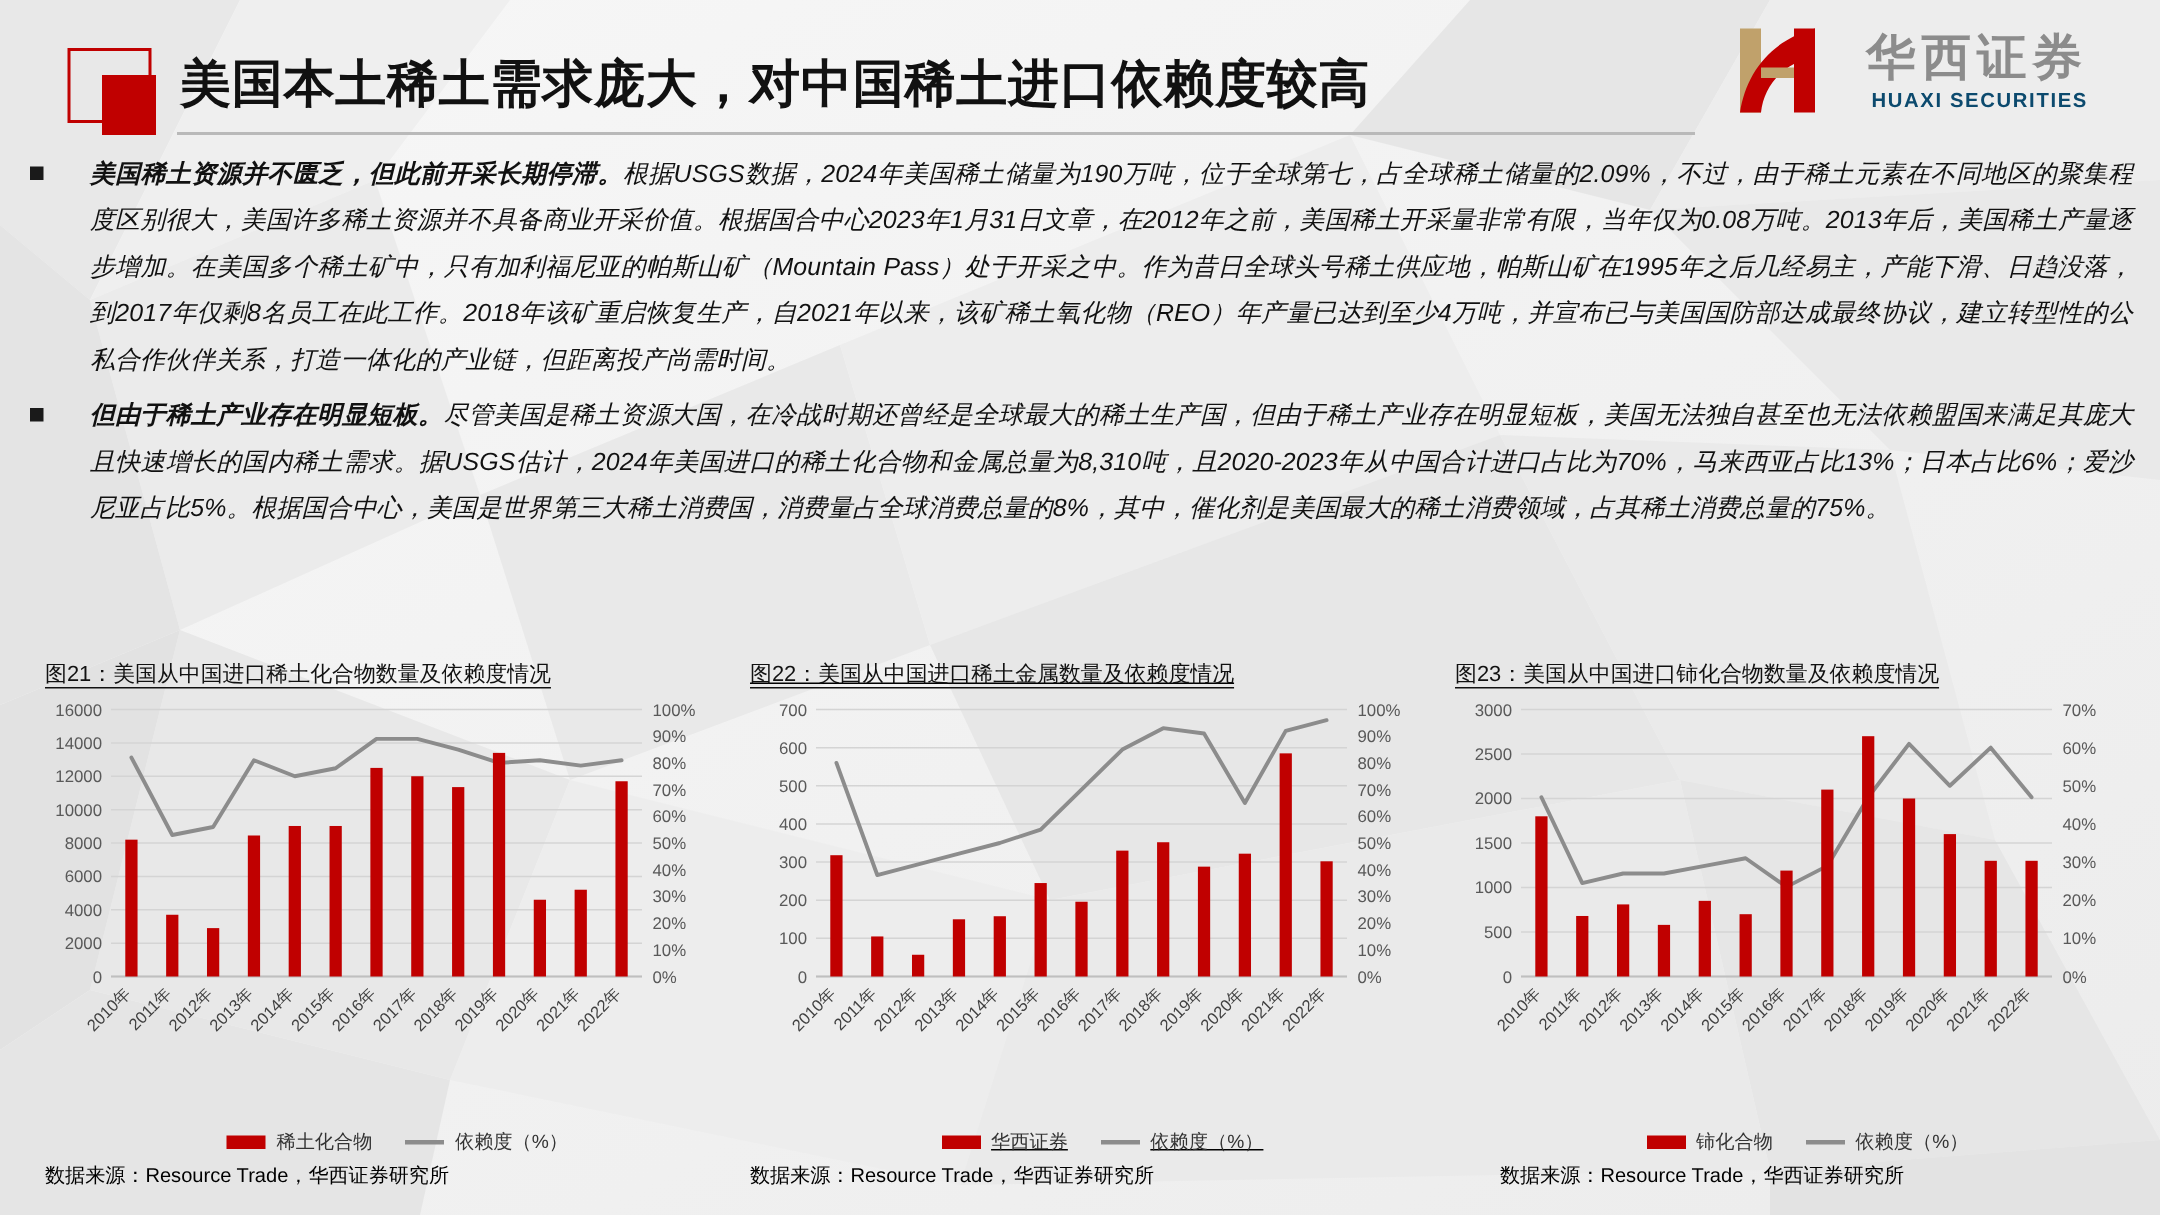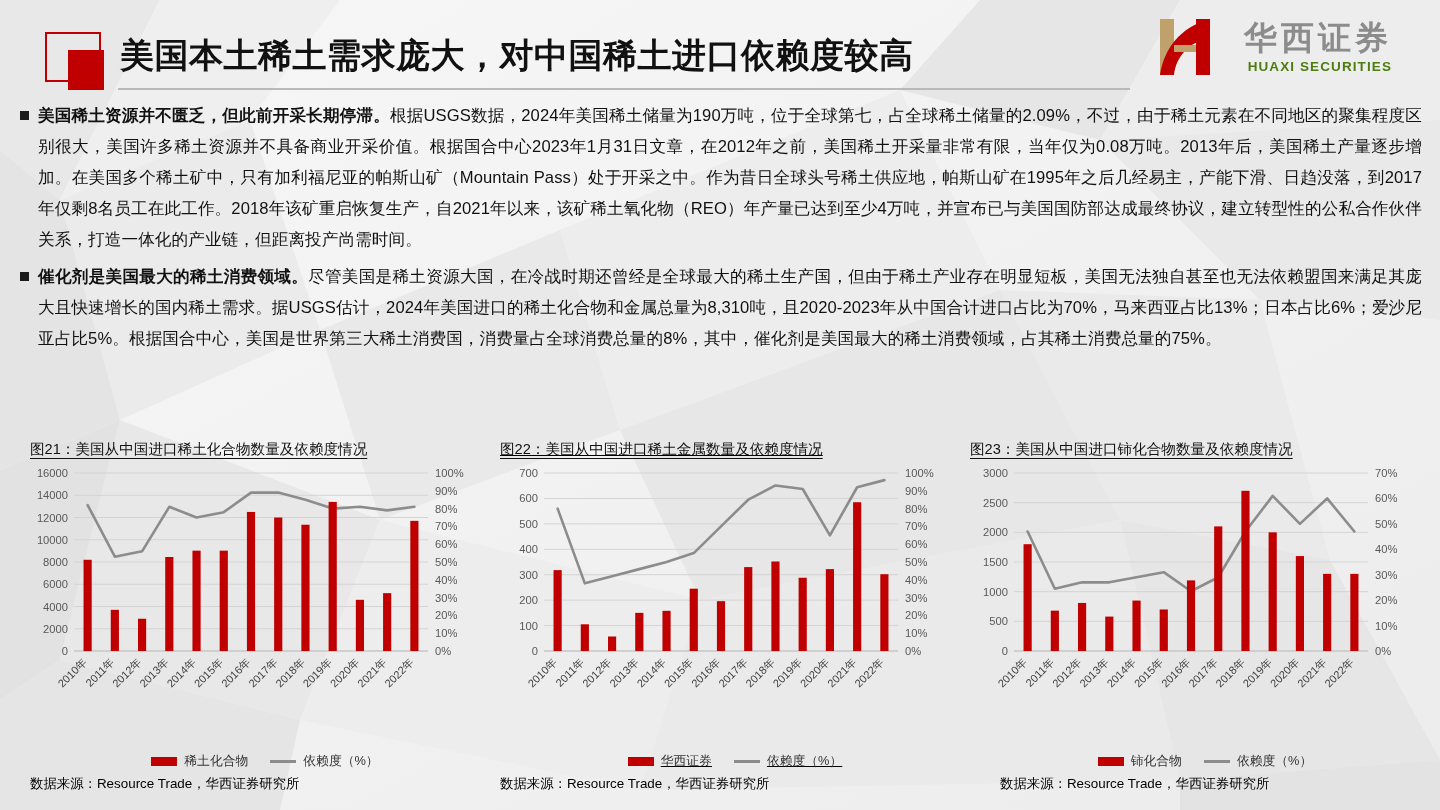--- a/index.html
+++ b/index.html
@@ -31,25 +31,25 @@
     letter-spacing: 0.5px; white-space: nowrap;
   }
   .hdr-rule {
     position: absolute; left: 118px; top: 88px; width: 1012px; height: 2px;
     background: #b9b9b9;
   }
   
   .logo { position: absolute; right: 14px; top: 12px; width: 272px; height: 70px; display: flex; align-items: center; gap: 28px; text-align: right; }
   .logo-mark { width: 62px; height: 64px; position: relative; }
   .logo-cn { font-size: 33px; font-weight: bold; color: #8c8c8c; letter-spacing: 4px; line-height: 1; }
-  .logo-en { font-size: 13.5px; font-weight: bold; color: #4d7c0f; letter-spacing: 1.1px; margin-top: 5px; }
+  .logo-en { font-size: 13.5px; font-weight: bold; color: #0c4a6e; letter-spacing: 1.1px; margin-top: 5px; }
 
   
   .content { position: absolute; left: 0; top: 100px; width: 1440px; z-index: 2; }
-  .para { position: relative; padding-left: 38px; margin-bottom: 6px; }
+  .para { position: relative; padding-left: 60px; margin-bottom: 6px; font-style: italic; }
   .bullet-sq {
     position: absolute; left: 20px; top: 11px; width: 9px; height: 9px;
     background: #1a1a1a;
   }
   .ptext {
     font-size: 16.6px; line-height: 31px; color: #111;
     text-align: justify; padding-right: 18px; letter-spacing: 0.1px;
   }
   .ptext b { font-weight: bold; }
 
@@ -137,21 +137,21 @@
 <div class="content">
   <div class="para">
     <span class="bullet-sq"></span>
     <div class="ptext">
       <b>美国稀土资源并不匮乏，但此前开采长期停滞。</b><span>根据USGS数据，2024年美国稀土储量为190万吨，位于全球第七，占全球稀土储量的2.09%，不过，由于稀土元素在不同地区的聚集程度区别很大，美国许多稀土资源并不具备商业开采价值。根据国合中心2023年1月31日文章，在2012年之前，美国稀土开采量非常有限，当年仅为0.08万吨。2013年后，美国稀土产量逐步增加。在美国多个稀土矿中，只有加利福尼亚的帕斯山矿（Mountain Pass）处于开采之中。作为昔日全球头号稀土供应地，帕斯山矿在1995年之后几经易主，产能下滑、日趋没落，到2017年仅剩8名员工在此工作。2018年该矿重启恢复生产，自2021年以来，该矿稀土氧化物（REO）年产量已达到至少4万吨，并宣布已与美国国防部达成最终协议，建立转型性的公私合作伙伴关系，打造一体化的产业链，但距离投产尚需时间。</span>
     </div>
   </div>
   <div class="para">
     <span class="bullet-sq"></span>
     <div class="ptext">
-      <b>催化剂是美国最大的稀土消费领域。</b><span>尽管美国是稀土资源大国，在冷战时期还曾经是全球最大的稀土生产国，但由于稀土产业存在明显短板，美国无法独自甚至也无法依赖盟国来满足其庞大且快速增长的国内稀土需求。据USGS估计，2024年美国进口的稀土化合物和金属总量为8,310吨，且2020-2023年从中国合计进口占比为70%，马来西亚占比13%；日本占比6%；爱沙尼亚占比5%。根据国合中心，美国是世界第三大稀土消费国，消费量占全球消费总量的8%，其中，催化剂是美国最大的稀土消费领域，占其稀土消费总量的75%。</span>
+      <b>但由于稀土产业存在明显短板。</b><span>尽管美国是稀土资源大国，在冷战时期还曾经是全球最大的稀土生产国，但由于稀土产业存在明显短板，美国无法独自甚至也无法依赖盟国来满足其庞大且快速增长的国内稀土需求。据USGS估计，2024年美国进口的稀土化合物和金属总量为8,310吨，且2020-2023年从中国合计进口占比为70%，马来西亚占比13%；日本占比6%；爱沙尼亚占比5%。根据国合中心，美国是世界第三大稀土消费国，消费量占全球消费总量的8%，其中，催化剂是美国最大的稀土消费领域，占其稀土消费总量的75%。</span>
     </div>
   </div>
 </div>
 
 <div class="charts">
 
   <div class="chart-block cb1">
     <div class="chart-title">图21：美国从中国进口稀土化合物数量及依赖度情况</div>
     <div class="plot-wrap">
       <svg class="plot-svg" id="svg-0" width="452" height="236" viewBox="0 0 452 236">

